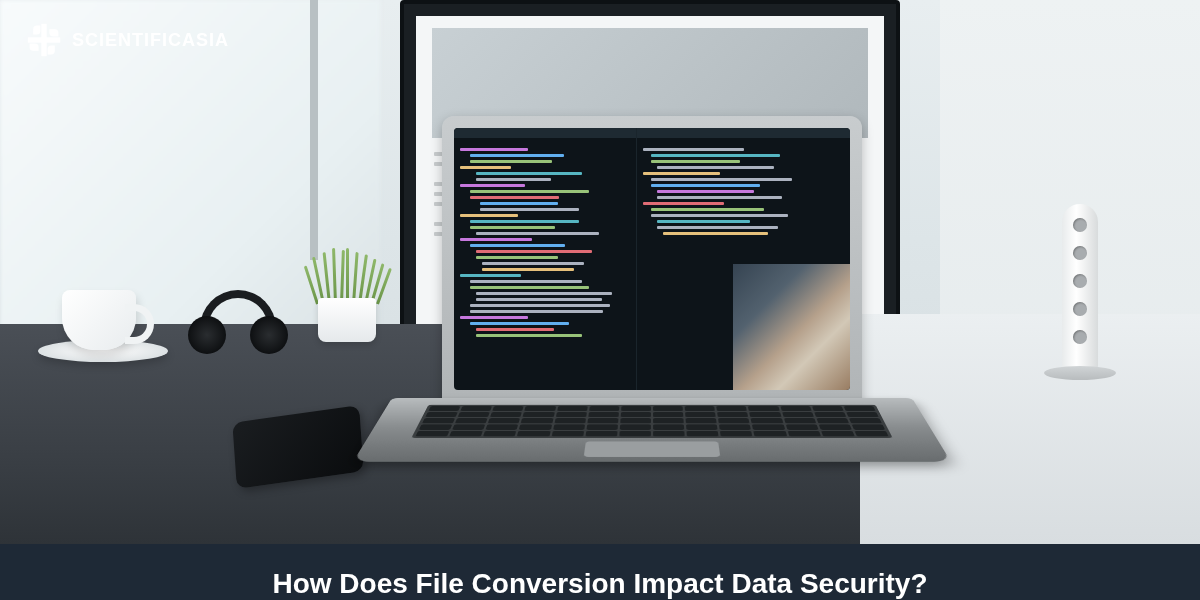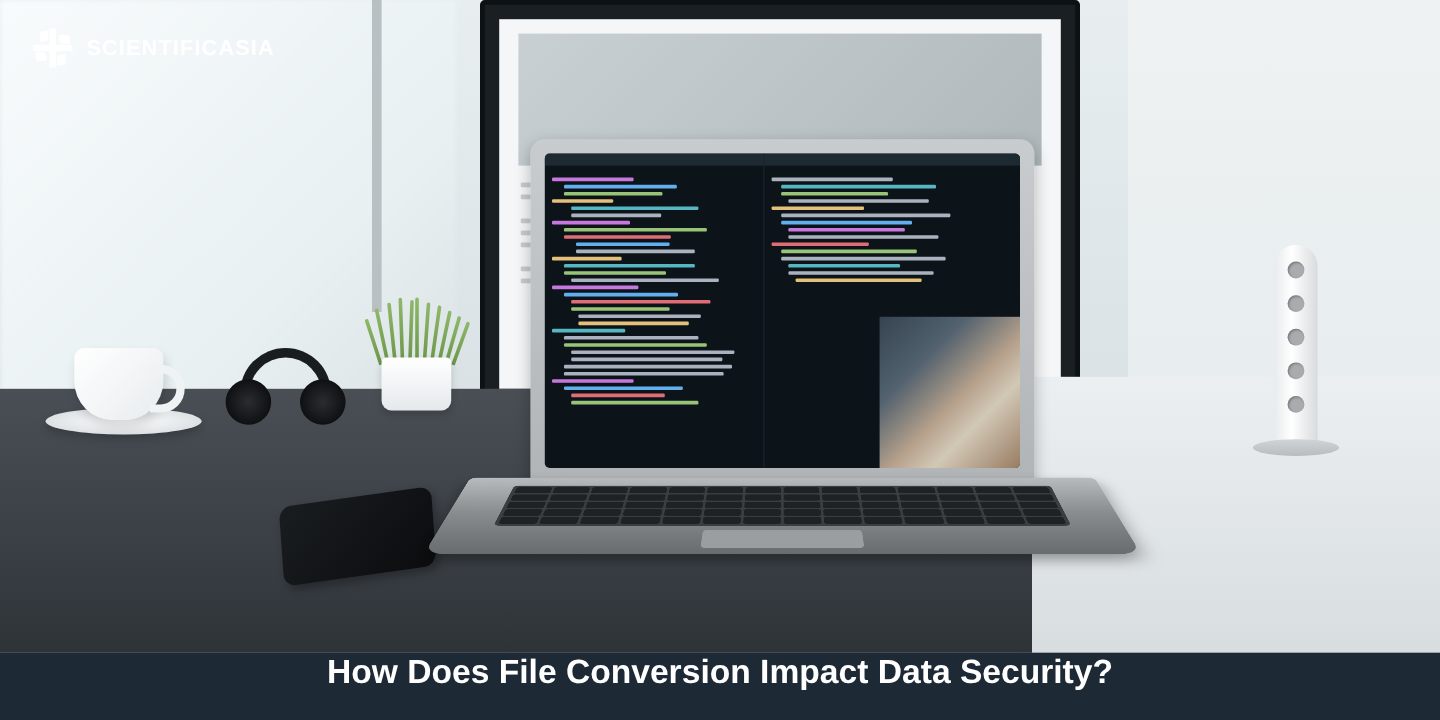--- a/index.html
+++ b/index.html
@@ -308,21 +308,21 @@
       border-radius: 4px;
     }
     
     
     .caption {
       position: absolute;
       left: 0; bottom: 0;
       width: 1200px; height: 56px;
       background: #1e2936;
       display: flex;
-      align-items: flex-start;
+      align-items: flex-end;
       justify-content: center;
       z-index: 60;
     }
     .caption-text {
       color: #ffffff;
       font-size: 28px;
       font-weight: 700;
     }
   </style>
 </head>

